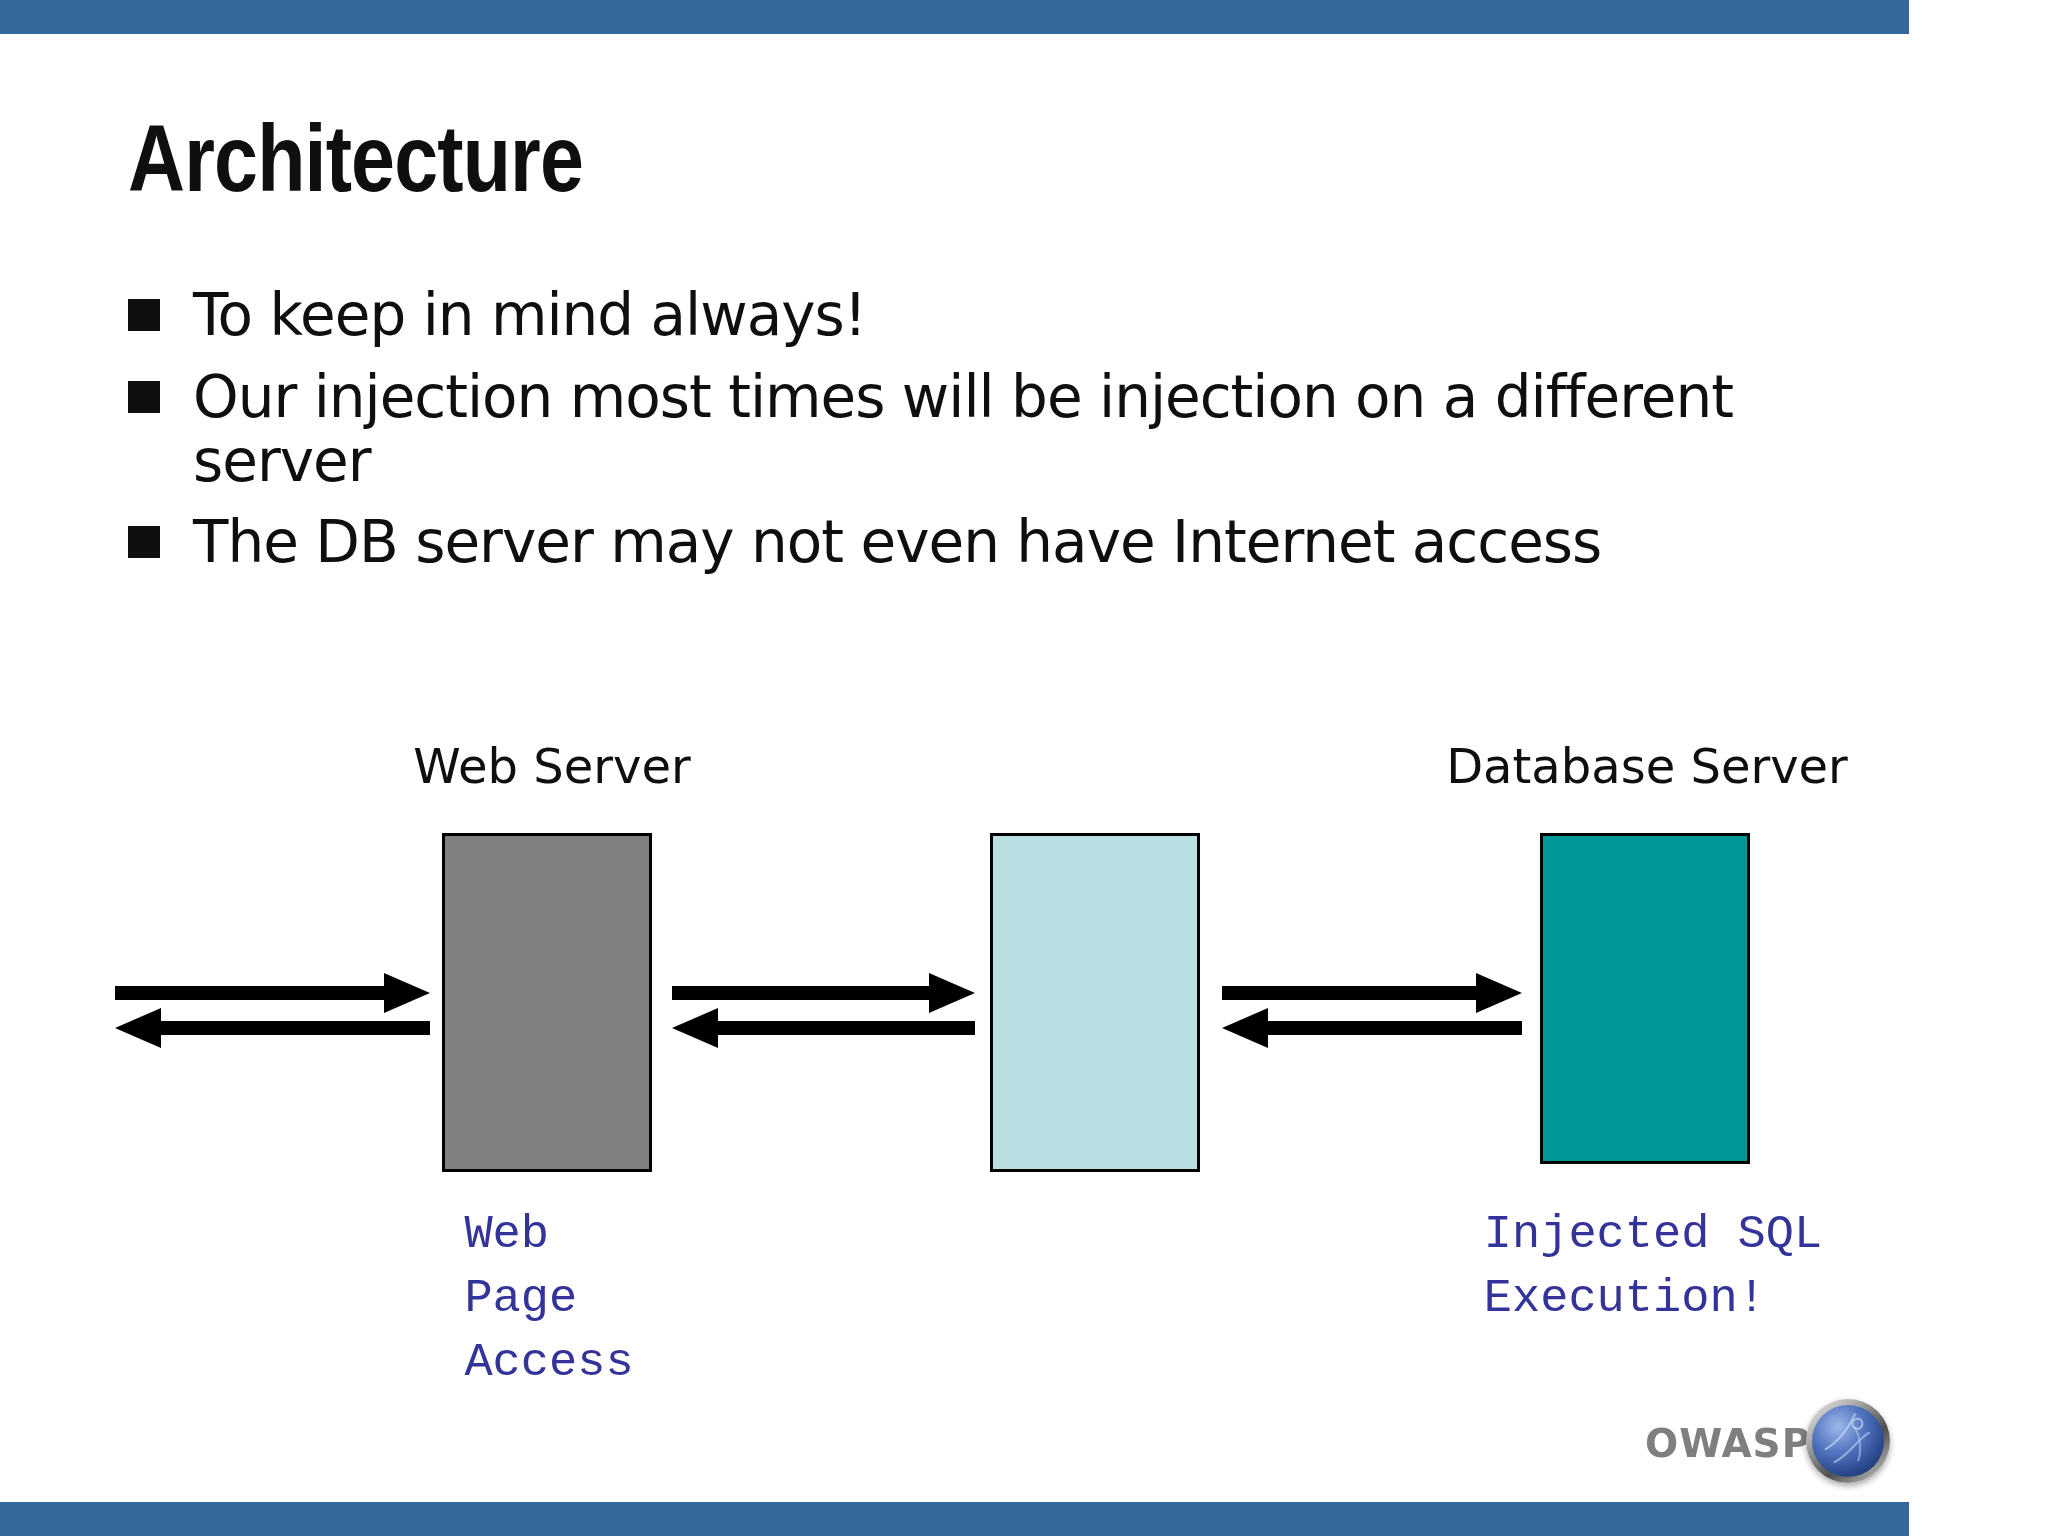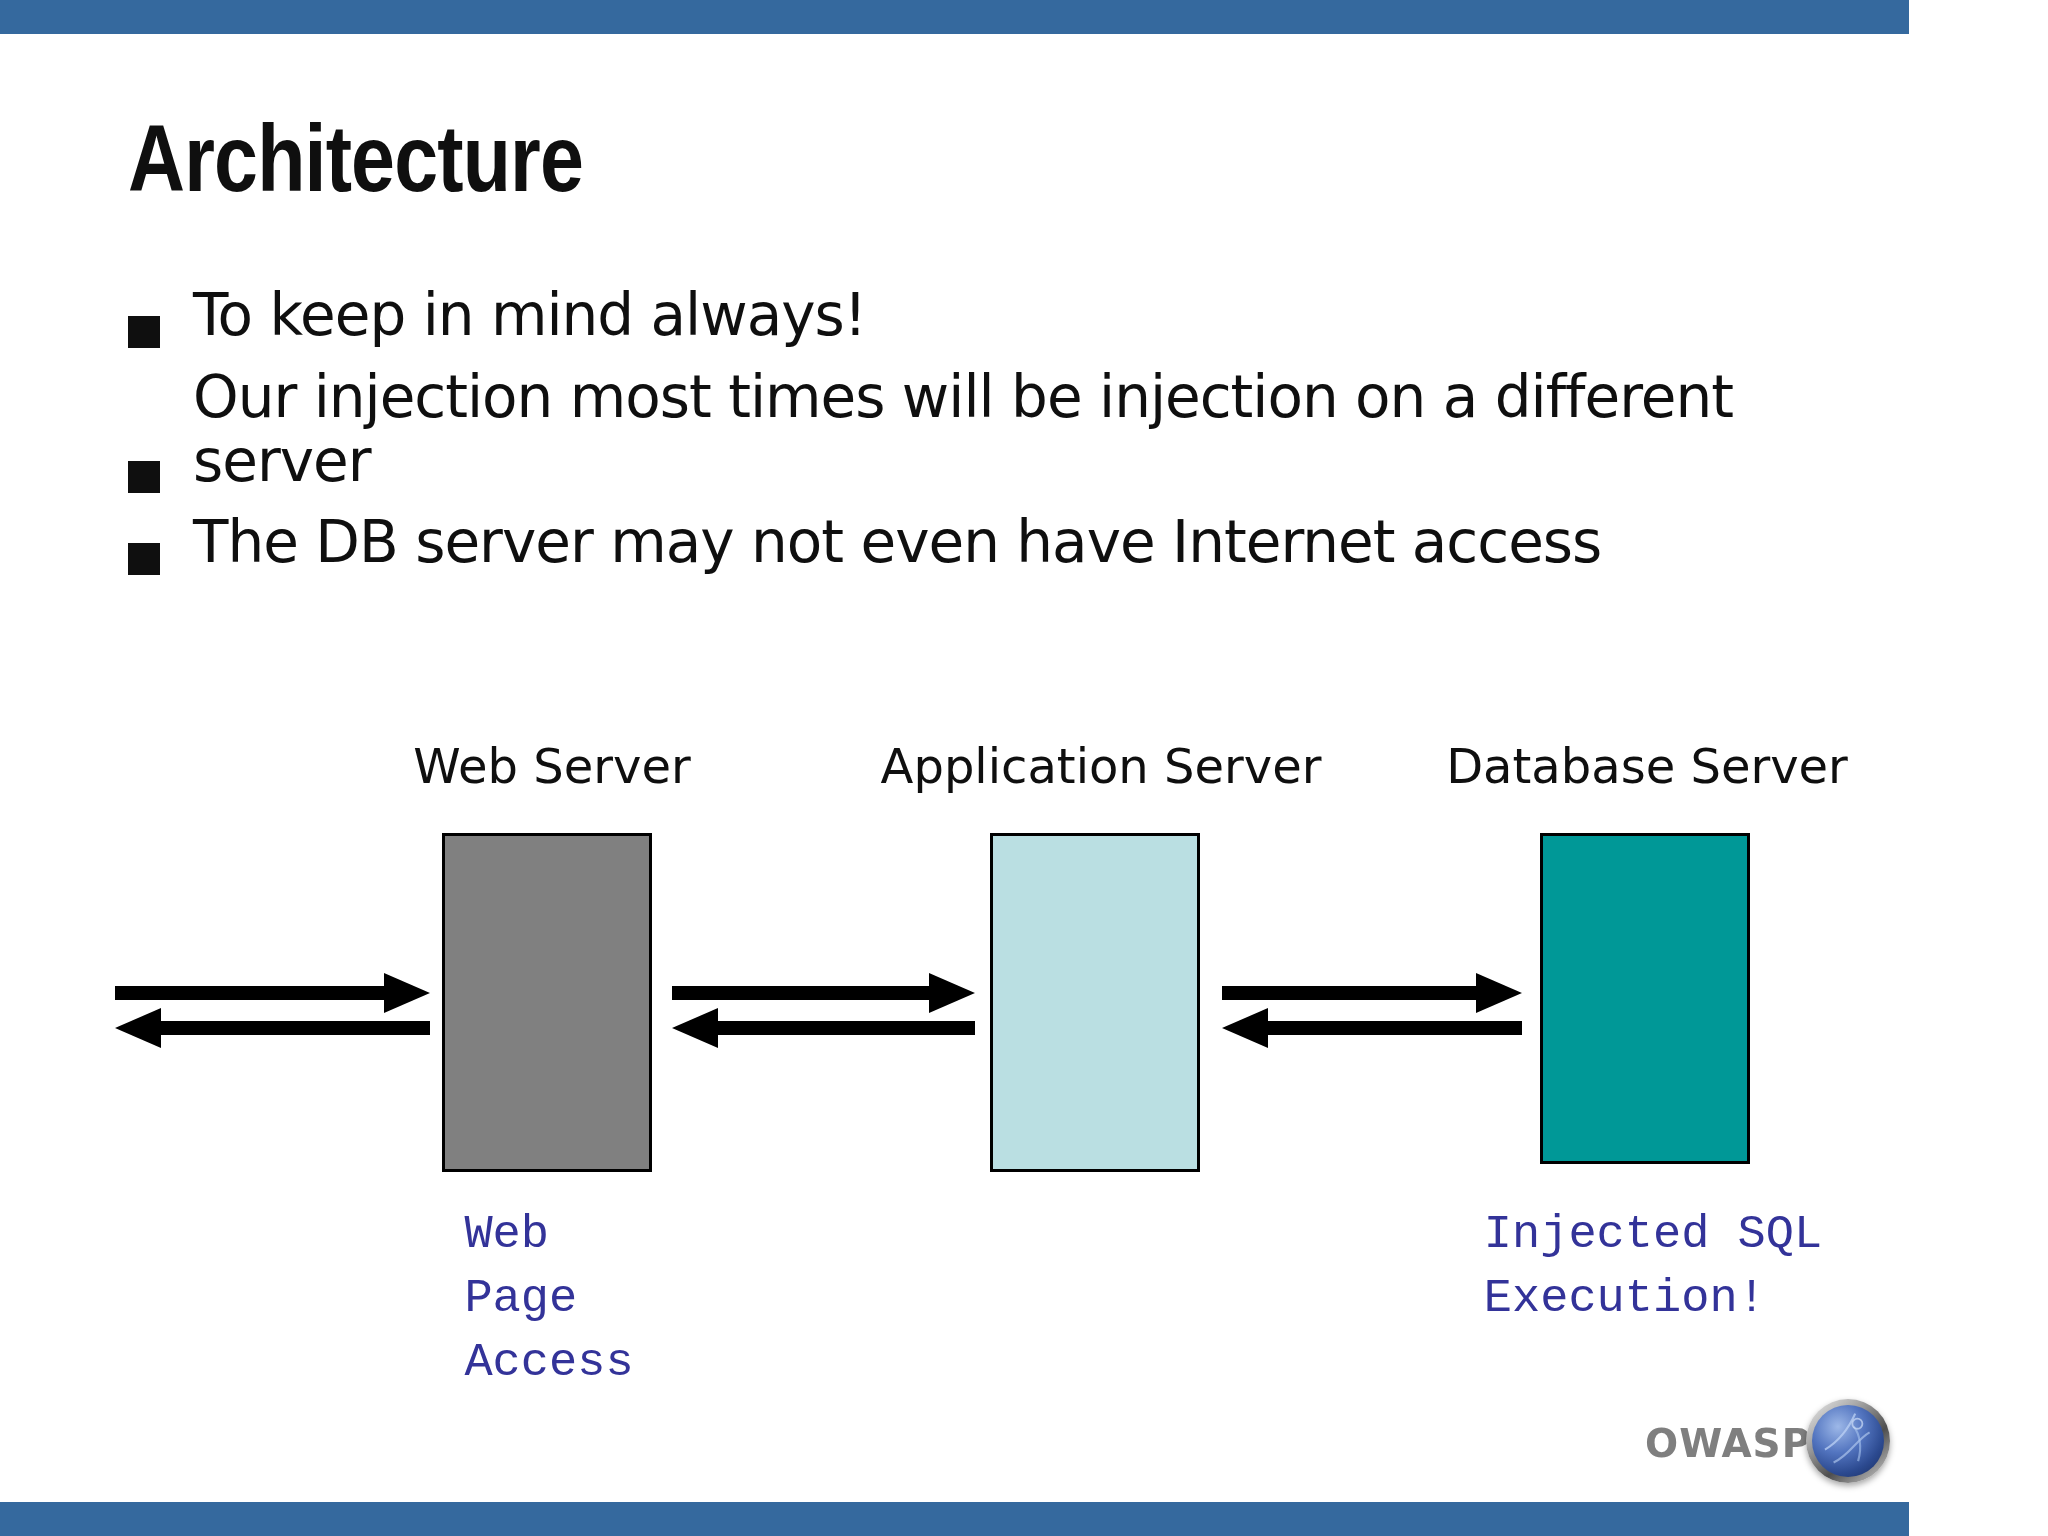--- a/index.html
+++ b/index.html
@@ -14,21 +14,21 @@
   .bottom-bar { bottom:0; height:34px; }
 
   .title {
     position:absolute; left:128px; top:112px; margin:0;
     font-size:94px; font-weight:bold; color:var(--text_black,#0f0f0f);
     letter-spacing:-1px; line-height:1;
     transform:scaleX(0.84); transform-origin:left center; white-space:nowrap;
   }
 
   .bullets { position:absolute; left:128px; top:284px; width:1700px; }
-  .bullet { display:flex; align-items:flex-end; margin-bottom:18px; }
+  .bullet { display:flex; align-items:flex-start; margin-bottom:18px; }
   .bullet .sq {
     flex:0 0 auto; width:32px; height:32px; margin-top:15px; margin-right:33px;
     background:var(--text_black,#0f0f0f);
   }
   .bullet .txt {
     font-size:58px; line-height:1.1; color:var(--text_black,#0f0f0f);
     font-family:"DejaVu Sans", sans-serif; letter-spacing:-1px; max-width:1640px;
   }
 
   .diagram { position:absolute; left:0; top:0; width:2048px; height:1536px; pointer-events:none; }
@@ -109,21 +109,20 @@
     </div>
     <div class="bullet">
       <span class="sq"></span>
       <span class="txt">The DB server may not even have Internet access</span>
     </div>
   </div>
 
   <div class="diagram">
 
     <div class="server-label" style="left:552px">Web Server</div>
-    <div class="server-label" style="left:1101px">Application Server</div>
     <div class="server-label" style="left:1647px">Database Server</div>
 
     <div class="server-box box-web"></div>
     <div class="server-box box-app"></div>
     <div class="server-box box-db"></div>
 
     <div class="arrow arrow-right" style="left:115px;top:973px;width:315px">
       <span class="shaft"></span>
       <span class="head"></span>
     </div>

